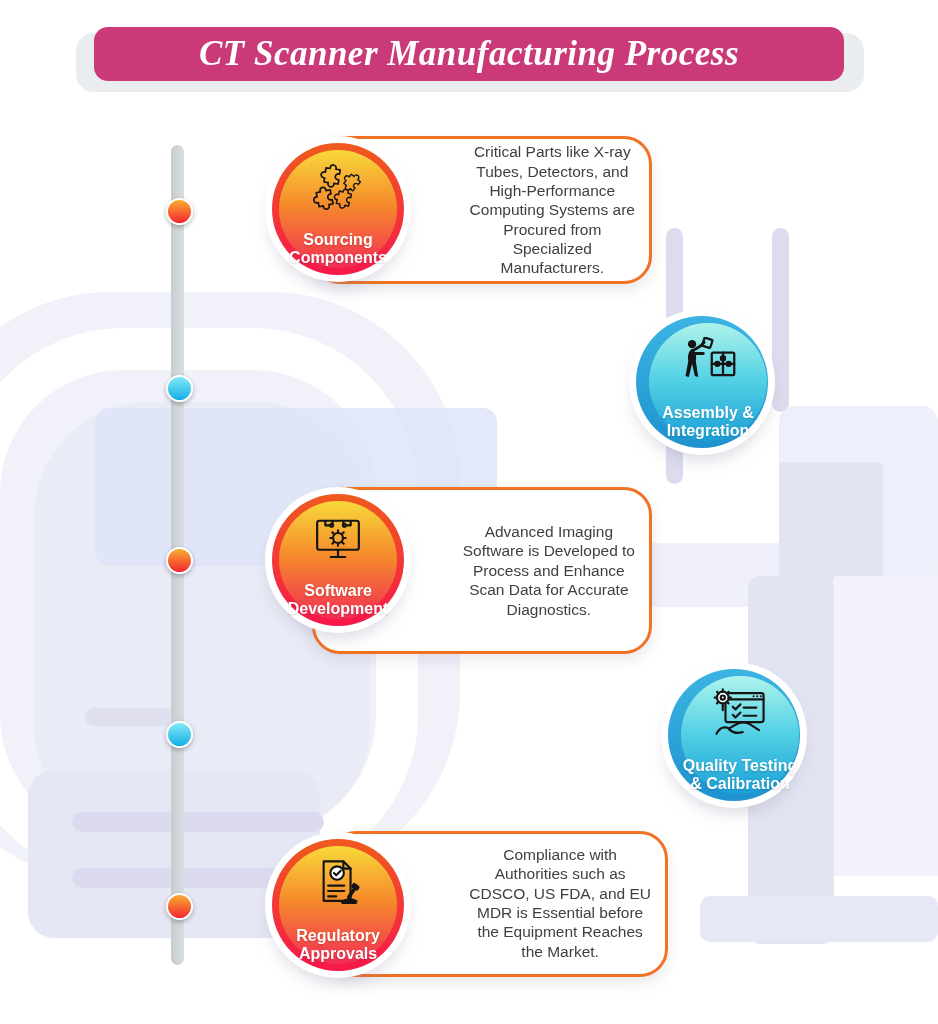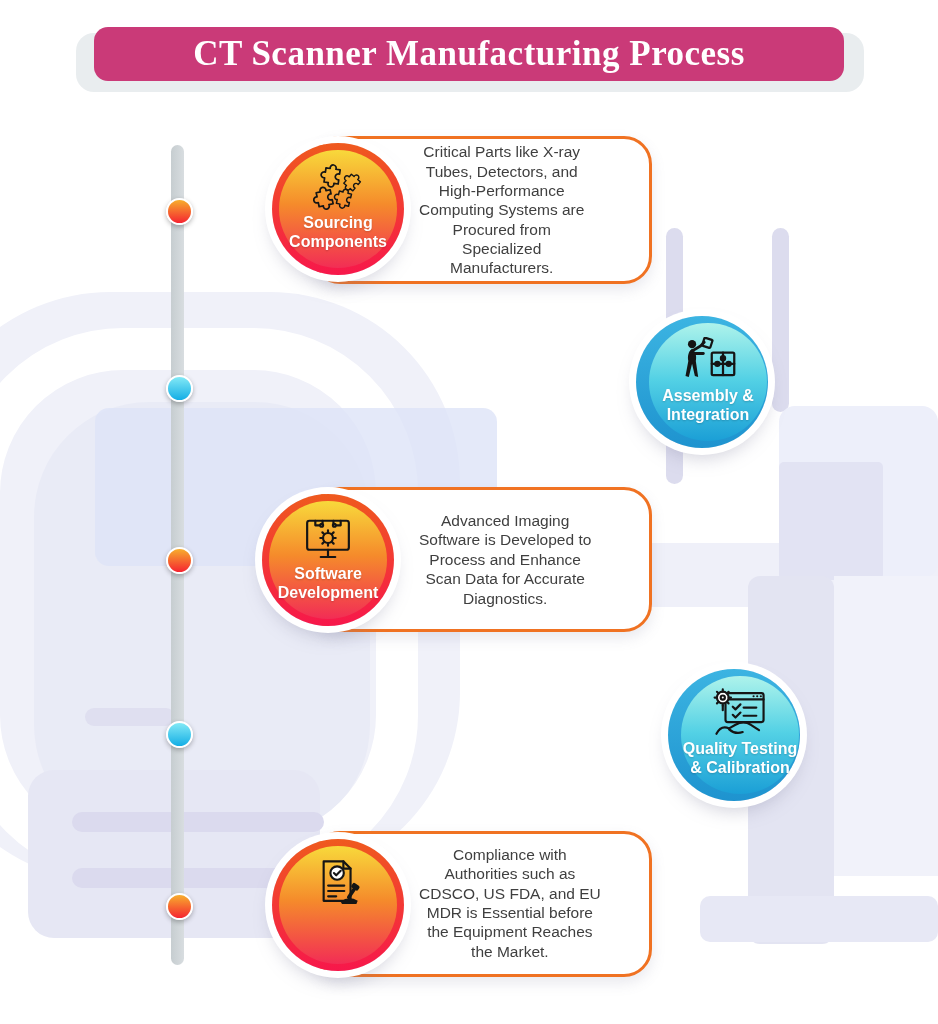--- a/index.html
+++ b/index.html
@@ -24,51 +24,51 @@
   .foot-right{left:700px;top:896px;width:238px;height:46px;border-radius:10px;background:#e7e8f5;}
   .base-left{left:28px;top:770px;width:292px;height:168px;border-radius:26px;background:#e6e7f4;}
   .slat1{left:72px;top:812px;width:252px;height:20px;border-radius:10px;background:#dbdaee;}
   .slat2{left:72px;top:868px;width:252px;height:20px;border-radius:10px;background:#dbdaee;}
   .slat-small{left:85px;top:708px;width:90px;height:18px;border-radius:9px;background:#dfdff0;}
   
   .banner-shadow{position:absolute;left:76px;top:33px;width:788px;height:59px;border-radius:18px;background:#e9edef;z-index:1;}
   .banner{position:absolute;left:94px;top:27px;width:750px;height:54px;border-radius:14px;background:#ca3a78;
           display:flex;align-items:center;justify-content:center;z-index:2;}
   .banner h1{margin:0;color:#ffffff;font-family:"Liberation Serif","DejaVu Serif",serif;
-             font-size:35px;font-weight:700;letter-spacing:.5px;}
+             font-size:35px;font-weight:700;letter-spacing:.5px;font-style:italic;}
   
   .tl-bar{position:absolute;left:171px;top:145px;width:13px;height:820px;border-radius:7px;
           background:linear-gradient(90deg,#c6cdd0,#d8dde0);z-index:2;}
   .dot{position:absolute;left:166px;width:23px;height:23px;border-radius:50%;border:2px solid #fff;
        box-shadow:0 2px 5px rgba(0,0,0,.28);z-index:2;}
   .dot--orange{background:linear-gradient(180deg,#f7ae2d,#f52531);}
   .dot--cyan{background:linear-gradient(180deg,#83e9f6,#14aee5);}
   .dot1{top:198px;} .dot2{top:375px;} .dot3{top:547px;} .dot4{top:721px;} .dot5{top:893px;}
   
   .card{position:absolute;background:#ffffff;border:3px solid;border-radius:28px;box-sizing:border-box;
-        display:flex;align-items:center;justify-content:flex-start;text-align:center;z-index:3;
+        display:flex;align-items:center;justify-content:flex-end;text-align:center;z-index:3;
         box-shadow:0 6px 14px rgba(120,120,150,.16);}
   .card p{margin:0;white-space:pre-line;color:#3f3f3f;font-size:15.5px;line-height:1.25;font-weight:400;}
   .card--orange{border-color:#f07222;}
   .card--teal{border-color:#2fbcaa;}
   .card1{left:312px;top:136px;width:340px;height:148px;padding:6px 14px 6px 104px;}
   .card2{left:398px;top:311px;width:334px;height:145px;padding:6px 104px 6px 14px;}
-  .card3{left:312px;top:487px;width:340px;height:145px;padding:6px 14px 6px 104px;}
+  .card3{left:312px;top:487px;width:340px;height:167px;padding:6px 14px 6px 104px;}
   .card4{left:400px;top:662px;width:332px;height:147px;padding:6px 104px 6px 14px;}
-  .card5{left:312px;top:831px;width:340px;height:146px;padding:4px 14px 6px 104px;}
+  .card5{left:328px;top:831px;width:340px;height:146px;padding:4px 14px 6px 104px;}
   
   .badge{position:absolute;width:132px;height:132px;border-radius:50%;padding:7px;box-sizing:border-box;z-index:4;
          box-shadow:0 0 0 7px #ffffff,0 10px 18px rgba(125,125,155,.35);}
   .badge--orange{background:linear-gradient(180deg,#ef5a1e,#f7174b);}
   .badge--blue{background:linear-gradient(180deg,#3cb4e2,#1e93cf);}
   .badge-inner{width:100%;height:100%;border-radius:50%;display:flex;flex-direction:column;align-items:center;
-               justify-content:flex-start;overflow:visible;}
+               justify-content:space-between;overflow:visible;}
   .badge--orange .badge-inner{background:linear-gradient(180deg,#f8d93b 0%,#f58b2b 46%,#f22d55 100%);}
   .badge--blue .badge-inner{background:linear-gradient(180deg,#aef3eb 0%,#53d1e5 48%,#1b9fd6 100%);margin-left:6px;}
-  .badge1{left:272px;top:143px;} .badge2{left:636px;top:316px;} .badge3{left:262px;top:494px;}
+  .badge1{left:272px;top:143px;} .badge2{left:636px;top:316px;} .badge3{left:272px;top:494px;}
   .badge4{left:668px;top:669px;} .badge5{left:272px;top:839px;}
   .badge .icon{height:52px;margin-top:10px;display:flex;align-items:flex-end;justify-content:center;}
   .badge-label{white-space:pre-line;text-align:center;color:#ffffff;font-weight:700;font-size:16px;line-height:1.16;
                width:140px;margin-top:2px;text-shadow:0 1px 2px rgba(0,0,0,.18);}
   svg.ic{stroke:#151515;fill:none;stroke-width:2.4;stroke-linecap:round;stroke-linejoin:round;}
 </style>
 </head>
 <body>
 
 <div id="canvas">
@@ -215,16 +215,18 @@
           <path d="M12 6 h22 l8 8 v36 h-30 z"></path>
           <path d="M34 6 v8 h8"></path>
           <circle cx="27" cy="19" r="7.5" fill="#ffffff"></circle>
           <path d="M23.5 19 l2.5 2.5 l5 -5"></path>
           <path d="M17 33 h18 M17 39 h18 M17 45 h9"></path>
           <path d="M40 46 l6 -9" stroke-width="4"></path>
           <rect x="43" y="31" width="9" height="6" rx="2" transform="rotate(35 47 34)" fill="#151515" stroke="none"></rect>
           <path d="M31 51 q9 -7 19 -1 l-1.5 3.5 h-16 z" fill="#151515" stroke="none"></path>
         </svg>
       </span>
+      <span class="badge-label">Regulatory
+Approvals</span>
     </div>
   </div>
 
 </div>
 
 </body></html>

